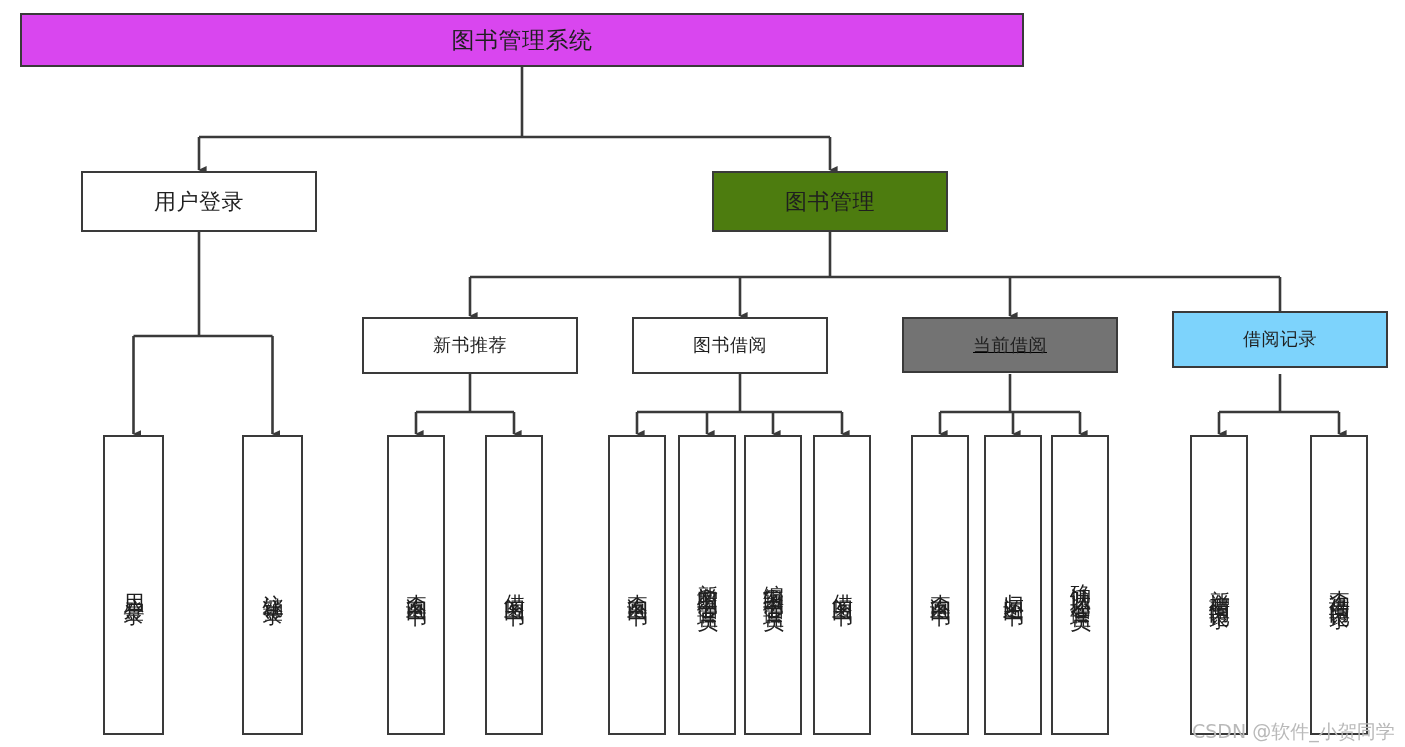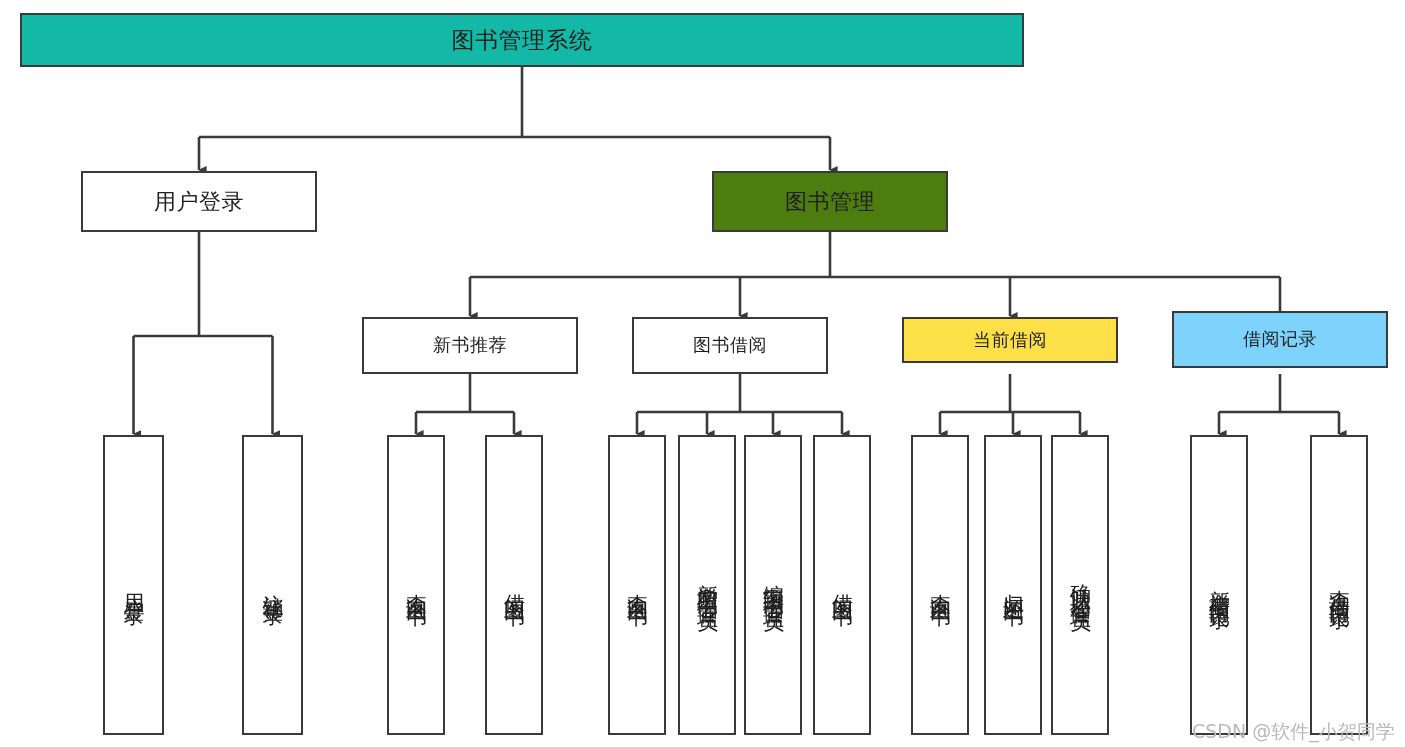--- a/index.html
+++ b/index.html
@@ -110,36 +110,36 @@
         <line x1="940" y1="412" x2="940" y2="434" stroke="#3a3a3a" stroke-width="2.6" marker-end="url(#arrowhead)"></line>
         <line x1="1013" y1="412" x2="1013" y2="434" stroke="#3a3a3a" stroke-width="2.6" marker-end="url(#arrowhead)"></line>
         <line x1="1080" y1="412" x2="1080" y2="434" stroke="#3a3a3a" stroke-width="2.6" marker-end="url(#arrowhead)"></line>
         <line x1="1280" y1="374" x2="1280" y2="412" stroke="#3a3a3a" stroke-width="2.6"></line>
         <line x1="1219" y1="412" x2="1339" y2="412" stroke="#3a3a3a" stroke-width="2.6"></line>
         <line x1="1219" y1="412" x2="1219" y2="434" stroke="#3a3a3a" stroke-width="2.6" marker-end="url(#arrowhead)"></line>
         <line x1="1339" y1="412" x2="1339" y2="434" stroke="#3a3a3a" stroke-width="2.6" marker-end="url(#arrowhead)"></line>
       </g>
   </svg>
   <div id="nodes-layer">
-      <div class="node-box level-0" style="left: 20px; top: 13px; width: 1004px; height: 54px; border-color: rgb(58, 58, 58); background: #14b8a6;">
+      <div class="node-box level-0" style="left: 20px; top: 13px; width: 1004px; height: 54px; border-color: rgb(58, 58, 58); background: #d946ef;">
         <span class="node-label" style="color: rgb(31, 31, 31);">图书管理系统</span>
       </div>
       <div class="node-box level-1" style="left: 81px; top: 171px; width: 236px; height: 61px; border-color: rgb(58, 58, 58); background: rgb(255, 255, 255);">
         <span class="node-label" style="color: rgb(31, 31, 31);">用户登录</span>
       </div>
       <div class="node-box level-1" style="left: 712px; top: 171px; width: 236px; height: 61px; border-color: rgb(58, 58, 58); background: #4d7c0f;">
         <span class="node-label" style="color: rgb(31, 31, 31);">图书管理</span>
       </div>
       <div class="node-box level-2" style="left: 362px; top: 317px; width: 216px; height: 57px; border-color: rgb(58, 58, 58); background: rgb(255, 255, 255);">
         <span class="node-label" style="color: rgb(31, 31, 31);">新书推荐</span>
       </div>
       <div class="node-box level-2" style="left: 632px; top: 317px; width: 196px; height: 57px; border-color: rgb(58, 58, 58); background: rgb(255, 255, 255);">
         <span class="node-label" style="color: rgb(31, 31, 31);">图书借阅</span>
       </div>
-      <div class="node-box level-2" style="left: 902px; top: 317px; width: 216px; height: 46px; border-color: rgb(58, 58, 58); background: #fde047;">
+      <div class="node-box level-2" style="left: 902px; top: 317px; width: 216px; height: 56px; border-color: rgb(58, 58, 58); background: #737373; text-decoration: underline;">
         <span class="node-label" style="color: rgb(31, 31, 31);">当前借阅</span>
       </div>
       <div class="node-box level-2" style="left: 1172px; top: 311px; width: 216px; height: 57px; border-color: rgb(58, 58, 58); background: #7dd3fc;">
         <span class="node-label" style="color: rgb(31, 31, 31);">借阅记录</span>
       </div>
       <div class="node-box level-3 vertical" style="left: 103px; top: 435px; width: 61px; height: 300px; border-color: rgb(58, 58, 58); background: rgb(255, 255, 255);">
         <span class="node-label" style="color: rgb(31, 31, 31);">用户登录</span>
       </div>
       <div class="node-box level-3 vertical" style="left: 242px; top: 435px; width: 61px; height: 300px; border-color: rgb(58, 58, 58); background: rgb(255, 255, 255);">
         <span class="node-label" style="color: rgb(31, 31, 31);">注销登录</span>

